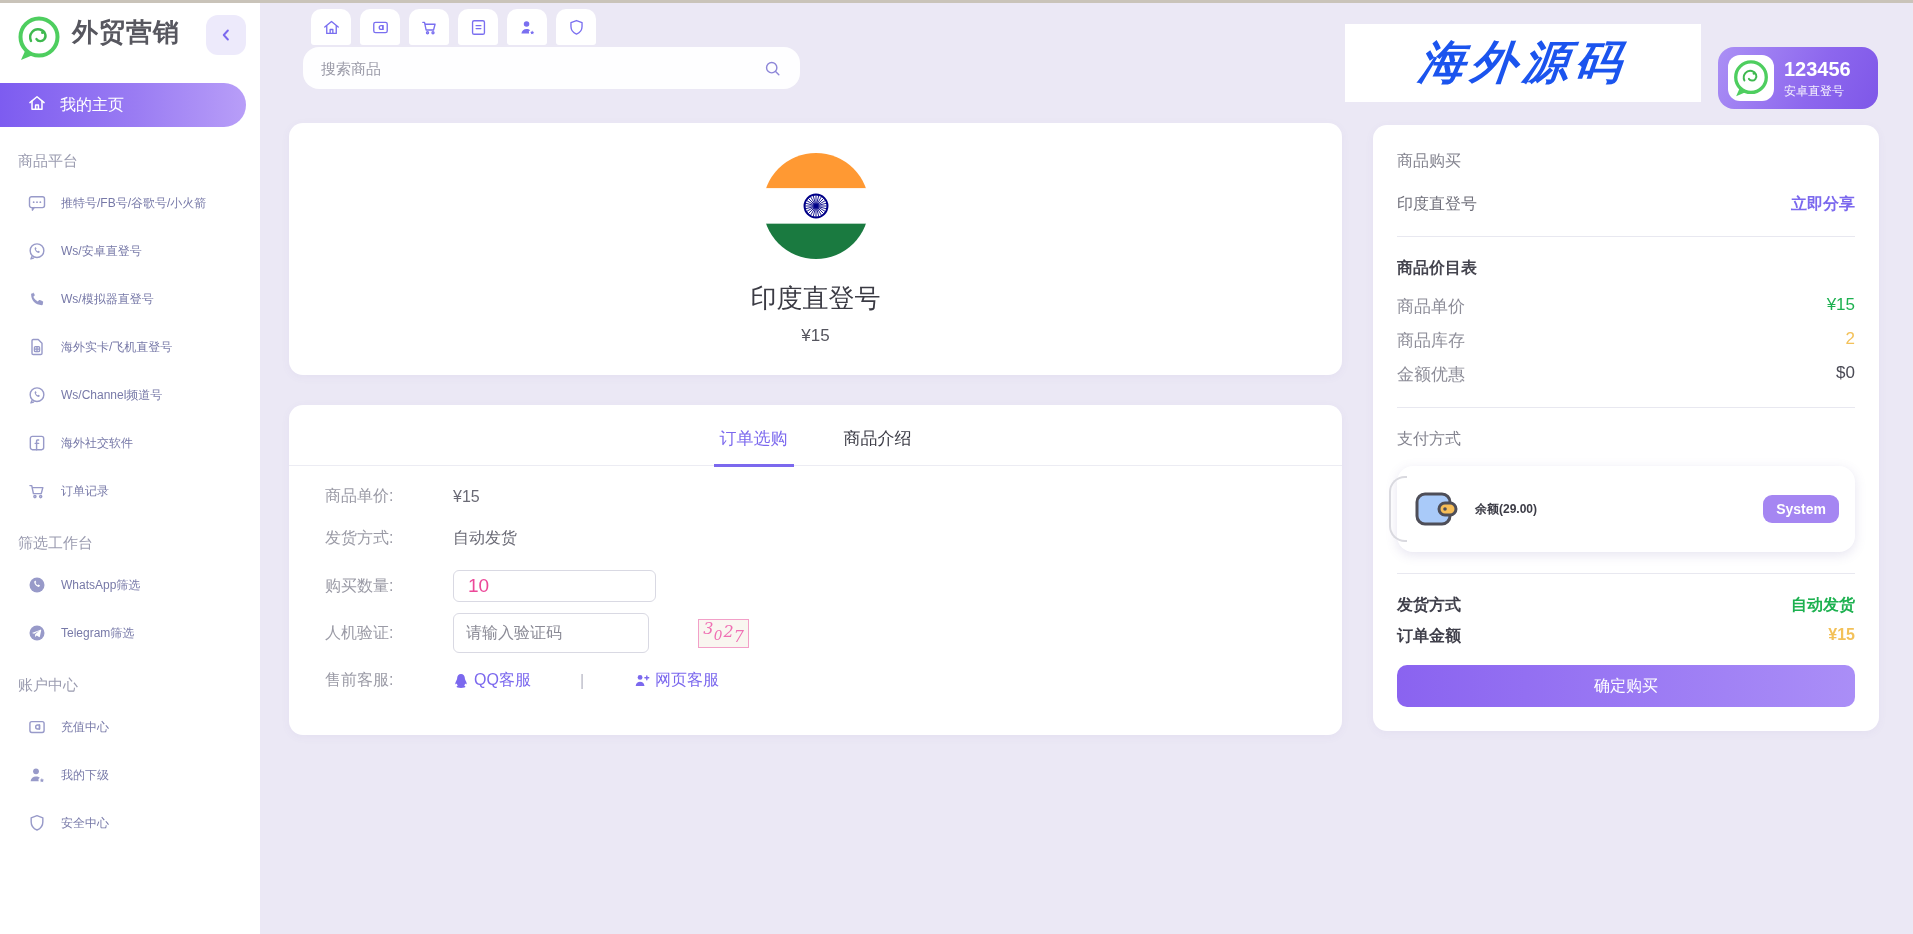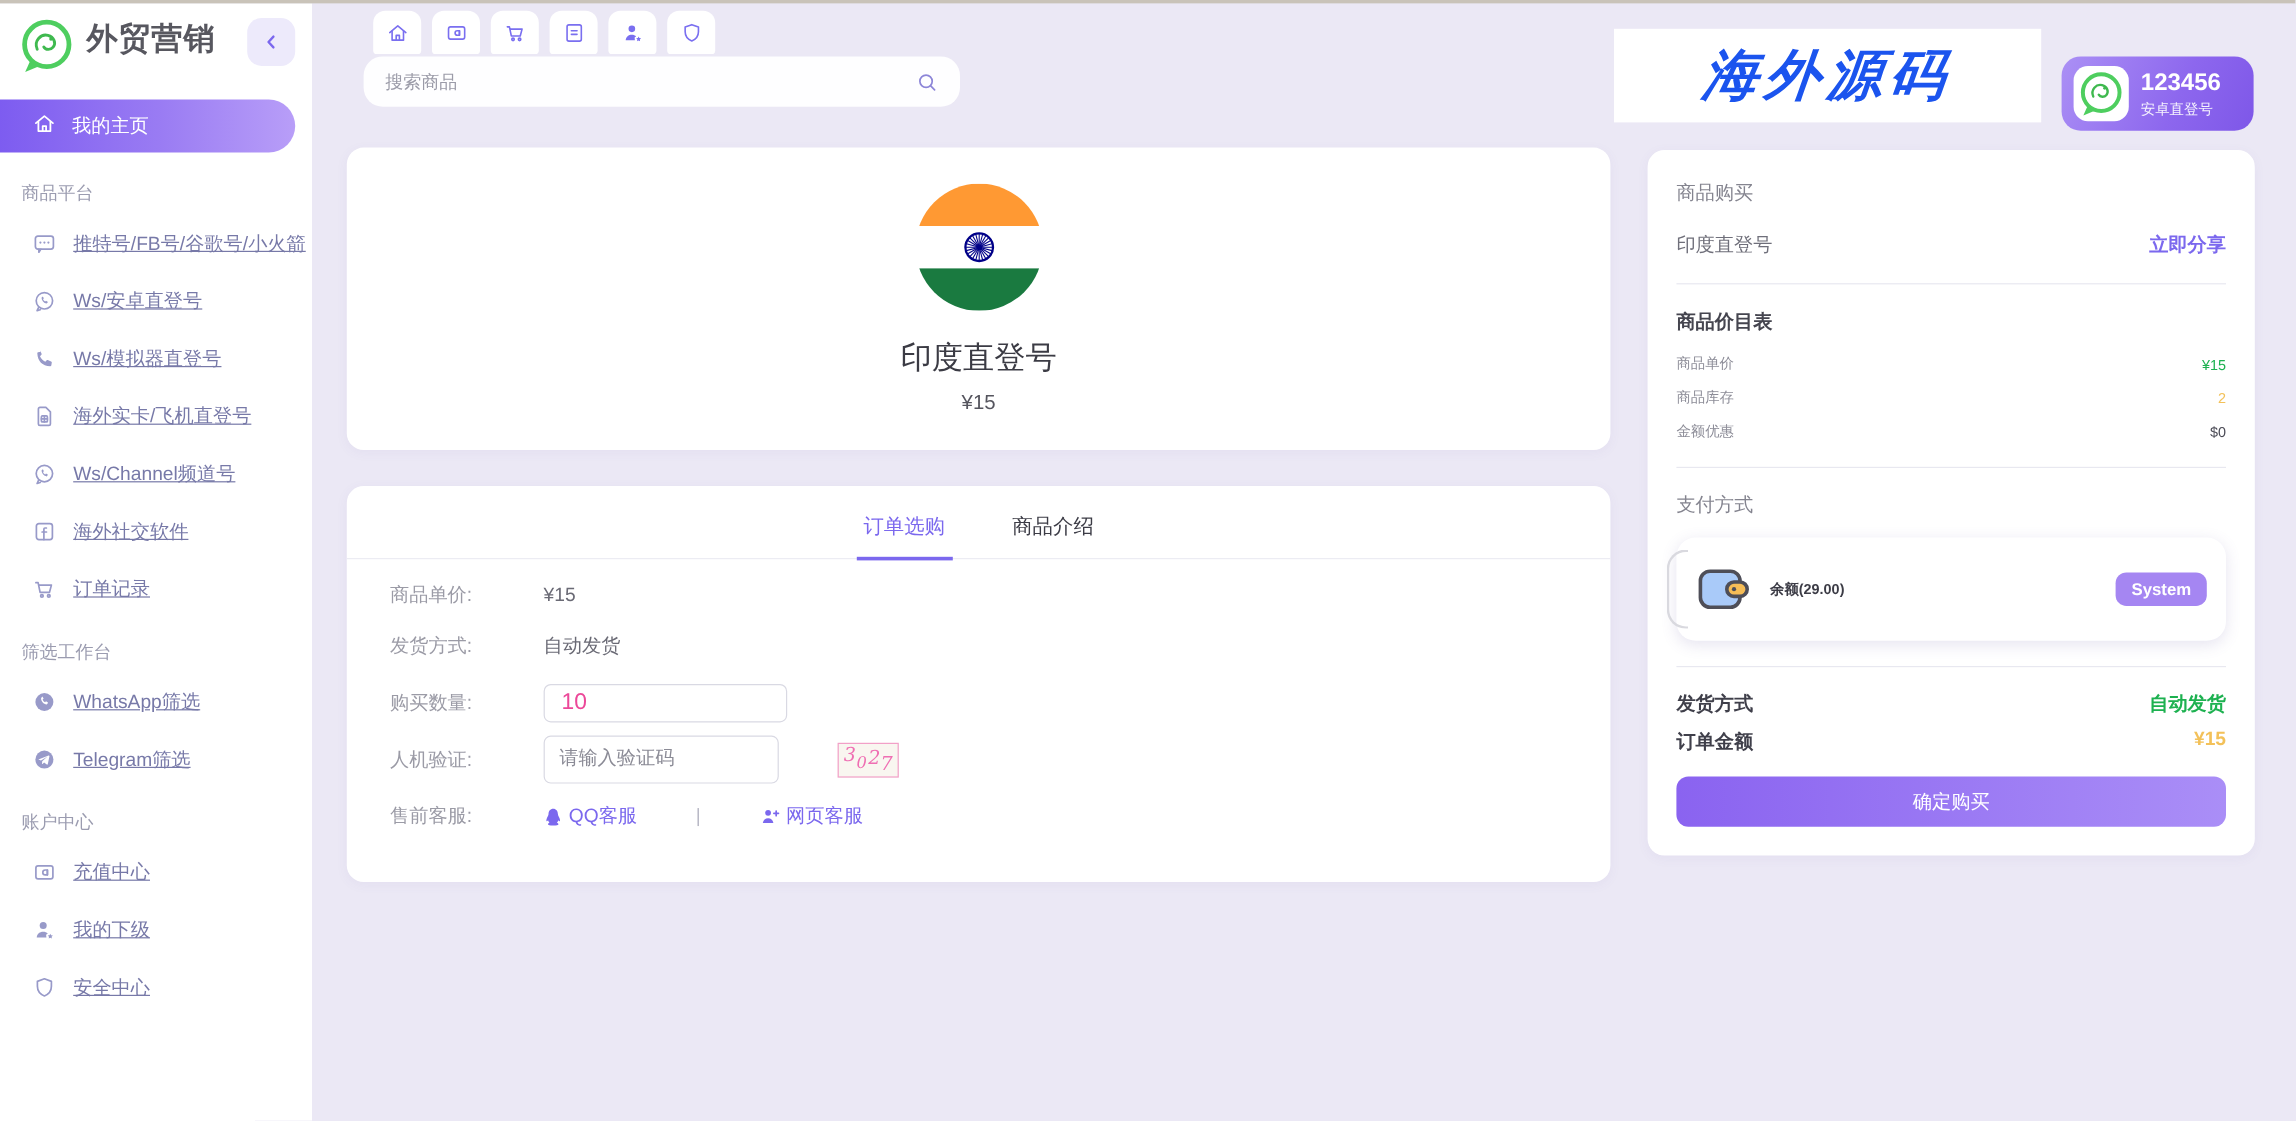--- a/index.html
+++ b/index.html
@@ -14,21 +14,21 @@
   .logo-badge { width:46px; height:46px; flex:none; }
   .logo-text { font-size:26px; font-weight:bold; color:#57575f; letter-spacing:1px; }
   .collapse-btn { margin-left:auto; width:40px; height:40px; border-radius:12px; background:#edeafb;
     display:flex; align-items:center; justify-content:center; cursor:pointer; color:#7b68ee; }
   .nav-active { margin-top:10px; width:246px; height:44px; border-radius:0 22px 22px 0;
     background:linear-gradient(90deg,#7d5cf0 0%,#9a7cf3 55%,#b89ef8 100%);
     display:flex; align-items:center; gap:13px; padding-left:27px; color:#fff; font-size:16px; cursor:pointer; }
   .side-menu { padding-top:6px; }
   .sec-header { height:46px; display:flex; align-items:flex-end; padding:0 0 8px 18px; color:#9b9cb0; font-size:15px; }
   .side-item { height:48px; display:flex; align-items:center; gap:14px; padding-left:27px;
-    color:#7779a8; font-size:16px; cursor:pointer;text-decoration:underline; }
+    color:#7779a8; font-size:12px; cursor:pointer; }
   .side-item .ic { width:20px; height:20px; flex:none; color:#989ac9; display:flex; }
   .side-item .ic svg { width:20px; height:20px; }
 
   
   .main { flex:1; position:relative; background:#ebe8f5; }
   .tabs-row { position:absolute; left:51px; top:6px; display:flex; gap:9px; }
   .top-tab { width:40px; height:36px; background:#fff; border-radius:10px 10px 3px 3px;
     display:flex; align-items:center; justify-content:center; color:#7a6ff0; cursor:pointer; }
   .top-tab svg { width:19px; height:19px; }
   .search-wrap { position:absolute; left:43px; top:44px; width:497px; height:42px;
@@ -88,21 +88,21 @@
   
   .col-right { position:absolute; left:1113px; top:122px; width:506px; }
   .panel { padding:26px 24px 24px; }
   .p-header { font-size:16px; color:#84848f; }
   .p-name-row { margin-top:22px; display:flex; justify-content:space-between; align-items:center; }
   .p-name { font-size:16px; color:#6f6f7a; }
   .p-share { font-size:16px; font-weight:bold; color:#7b68ee; cursor:pointer; }
   .p-hr { border:none; border-top:1px solid #e8e8f0; margin:21px 0; }
   .p-title { font-size:16px; font-weight:bold; color:#45454f; }
   .price-rows { margin-top:16px; }
-  .price-row { display:flex; justify-content:space-between; font-size:12px; margin-bottom:11px;align-items:center; }
+  .price-row { display:flex; justify-content:space-between; font-size:17px; margin-bottom:11px; }
   .price-row .lbl { color:#8d8d98; }
   .val-green { color:#1db150; }
   .val-orange { color:#f3c159; }
   .val-dark { color:#4a4a55; }
   .pay-card { position:relative; margin-top:16px; background:#fff; border-radius:16px;
     box-shadow:0 3px 12px rgba(100,90,160,.16); padding:20px 16px; display:flex; align-items:center; cursor:pointer; }
   .pay-card::before { content:""; position:absolute; left:-8px; top:10px; bottom:10px; width:16px;
     border:2px solid #d9d9df; border-right:none; border-radius:16px 0 0 16px; }
   .pay-name { margin-left:16px; font-size:12px; color:#3c3c46;font-weight:bold; }
   .sys-badge { margin-left:auto; background:#a586f2; color:#fff; font-weight:bold; font-size:14px;

